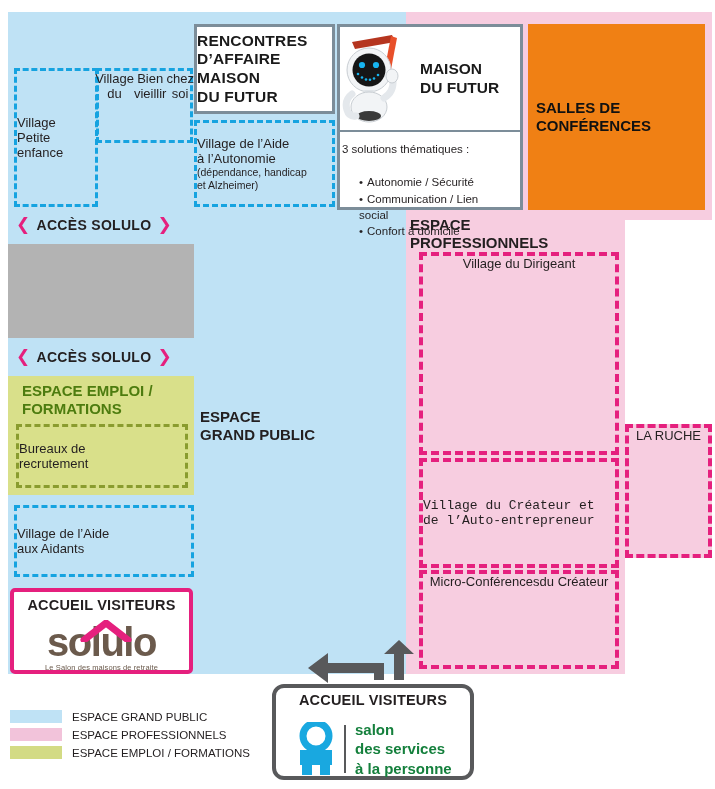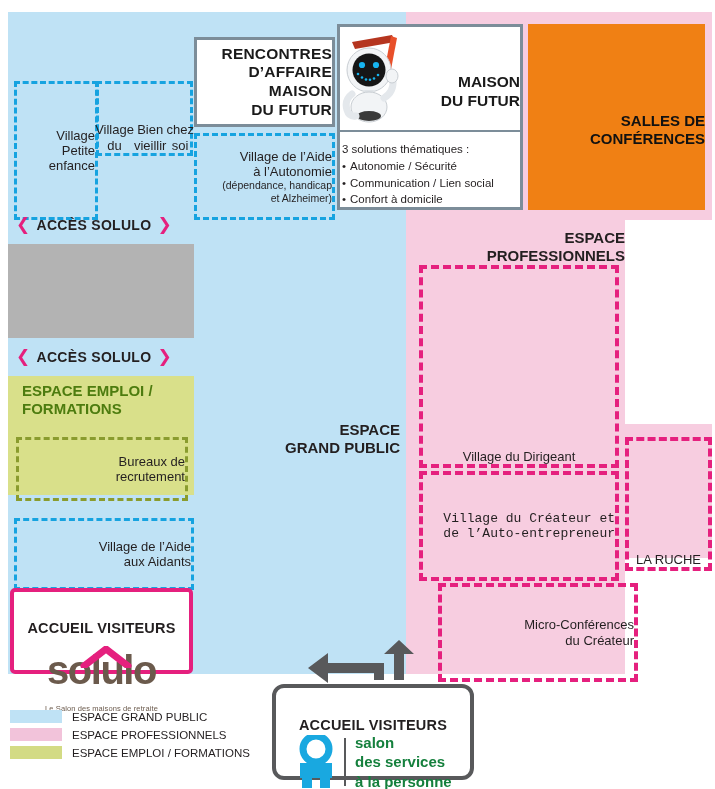--- a/index.html
+++ b/index.html
@@ -1,19 +1,19 @@
 <!DOCTYPE html>
 <html><head>
 <meta charset="utf-8">
 <style>
   html,body{margin:0;padding:0;background:#ffffff;}
   body{width:715px;height:789px;position:relative;overflow:hidden;
        font-family:"Liberation Sans","DejaVu Sans",sans-serif;color:#1a1a1a;}
   .abs{position:absolute;box-sizing:border-box;}
-  .ctr{display:flex;align-items:flex-end;justify-content:center;text-align:center;margin-top:13px;}
+  .ctr{display:flex;align-items:flex-start;justify-content:center;text-align:center;}
 
   
   #zone-public{background:#bfe2f5;}
   #zone-pro-top{background:#f7cde0;}
   #zone-pro-bot{background:#f7cde0;}
   #zone-ruche-fill{background:#f7cde0;}
   #zone-emploi{background:#d9e08a;}
   #zone-grey{background:#b3b3b3;}
   #zone-conf{background:#f08014;}
 
@@ -24,21 +24,21 @@
 
   .lbl{font-size:13px;line-height:1.18;color:#231f20;}
   .lbl-sm{font-size:10.5px;line-height:1.2;}
 
   
   .card{background:#ffffff;border:3px solid #7c8d99;}
   #card-rencontres{font-weight:bold;font-size:15.5px;line-height:1.2;letter-spacing:.2px;}
   #maison-title{font-weight:bold;font-size:15.5px;line-height:1.2;}
   #maison-sol{font-size:11.5px;line-height:1.42;color:#231f20;}
   #maison-sol .hd{margin-bottom:1px;}
-  #maison-sol ul{margin:0;padding:0;list-style:none;}
+  #maison-sol ul{margin:17px;padding:0;list-style:none;}
   #maison-sol li:before{content:"\2022";margin-right:4px;}
 
   
   #conf-label{font-weight:bold;font-size:15px;line-height:1.2;color:#111;}
 
   
   .acces{font-weight:bold;font-size:14px;letter-spacing:.3px;color:#231f20;
          display:flex;align-items:center;gap:6px;}
   .acces .chev{color:#e5207e;font-size:17px;font-weight:bold;line-height:1;}
 
@@ -181,21 +181,21 @@
 
 <div class="abs dash-pink ctr lbl" style="left:419px;top:252px;width:200px;height:203px;">
   <span>Village du Dirigeant</span>
 </div>
 
 <div class="abs dash-pink ctr lbl" style="left:419px;top:458px;width:200px;height:110px;flex-direction:column;font-family:Liberation Mono, monospace;">
   <span>Village du Créateur et</span>
   <span>de l’Auto-entrepreneur</span>
 </div>
 
-<div class="abs dash-pink ctr lbl" style="left:438px;top:570px;width:200px;height:99px;flex-direction:column;">
+<div class="abs dash-pink ctr lbl" style="left:419px;top:570px;width:200px;height:99px;flex-direction:row;">
   <span>Micro-Conférences</span>
   <span>du Créateur</span>
 </div>
 
 <div class="abs dash-pink ctr lbl" style="left:625px;top:424px;width:87px;height:134px;">
   <span>LA RUCHE</span>
 </div>
 
 <div class="abs acces" style="left:16px;top:216px;">
   <span class="chev">❮</span>

